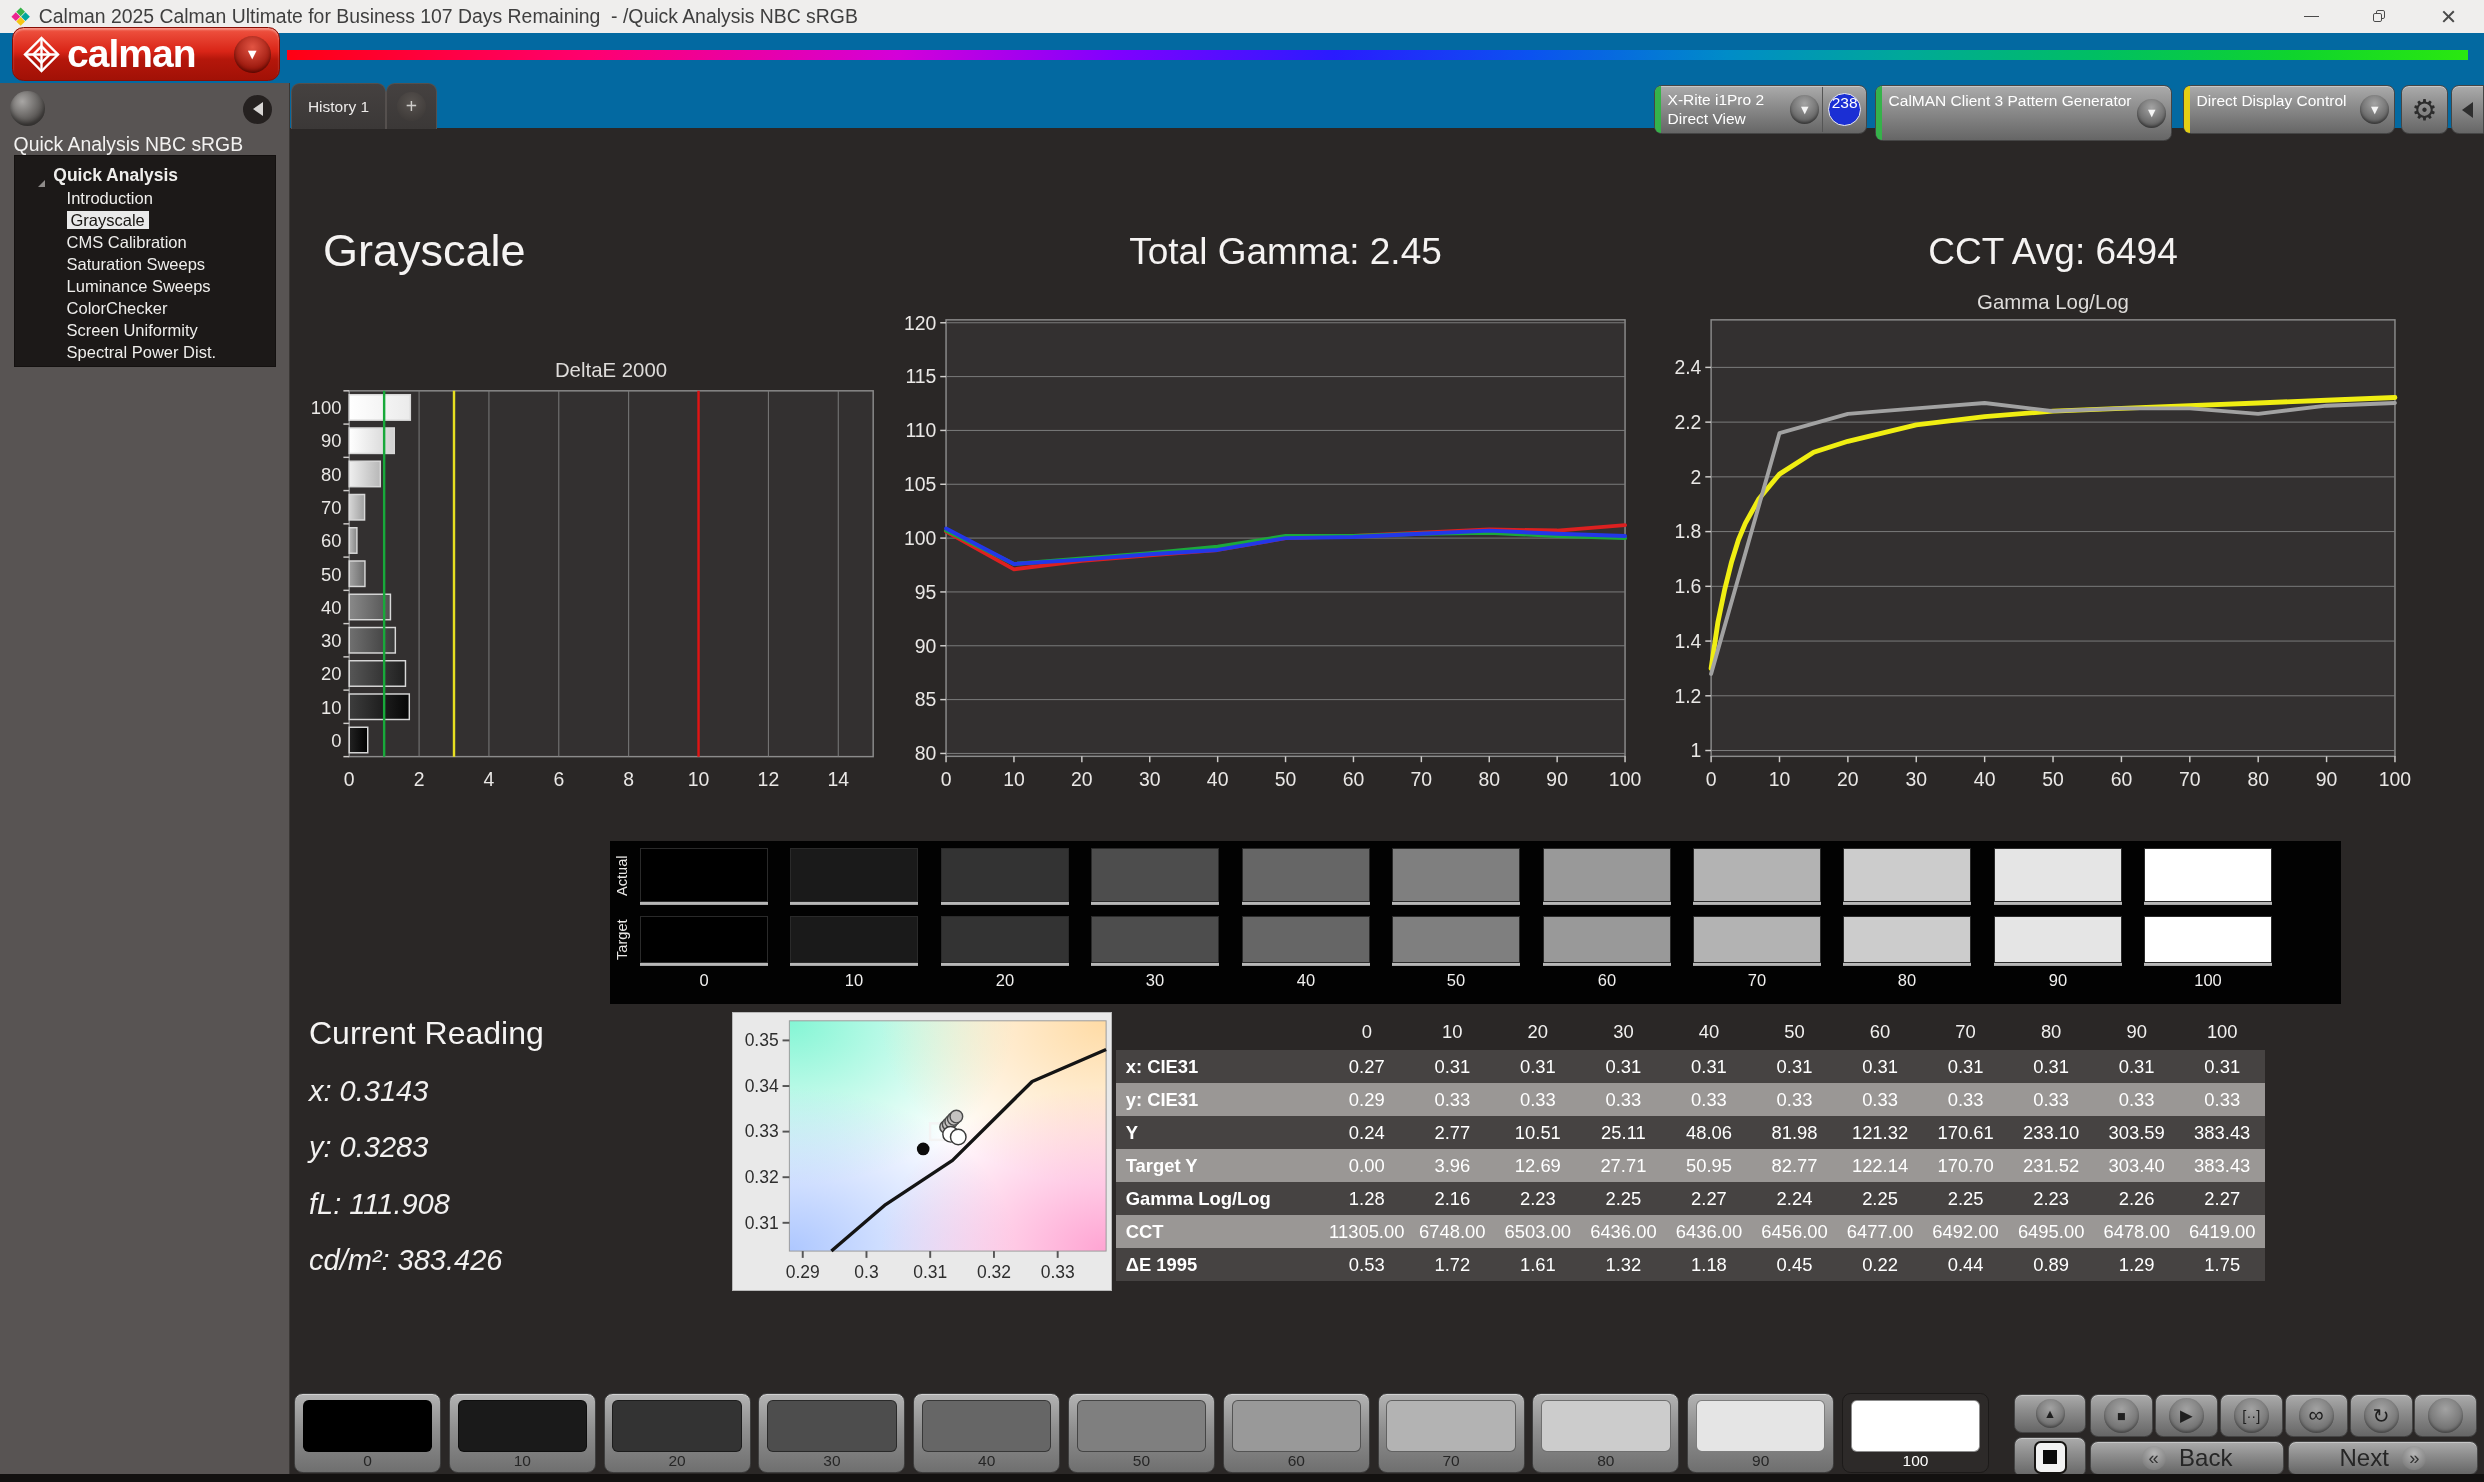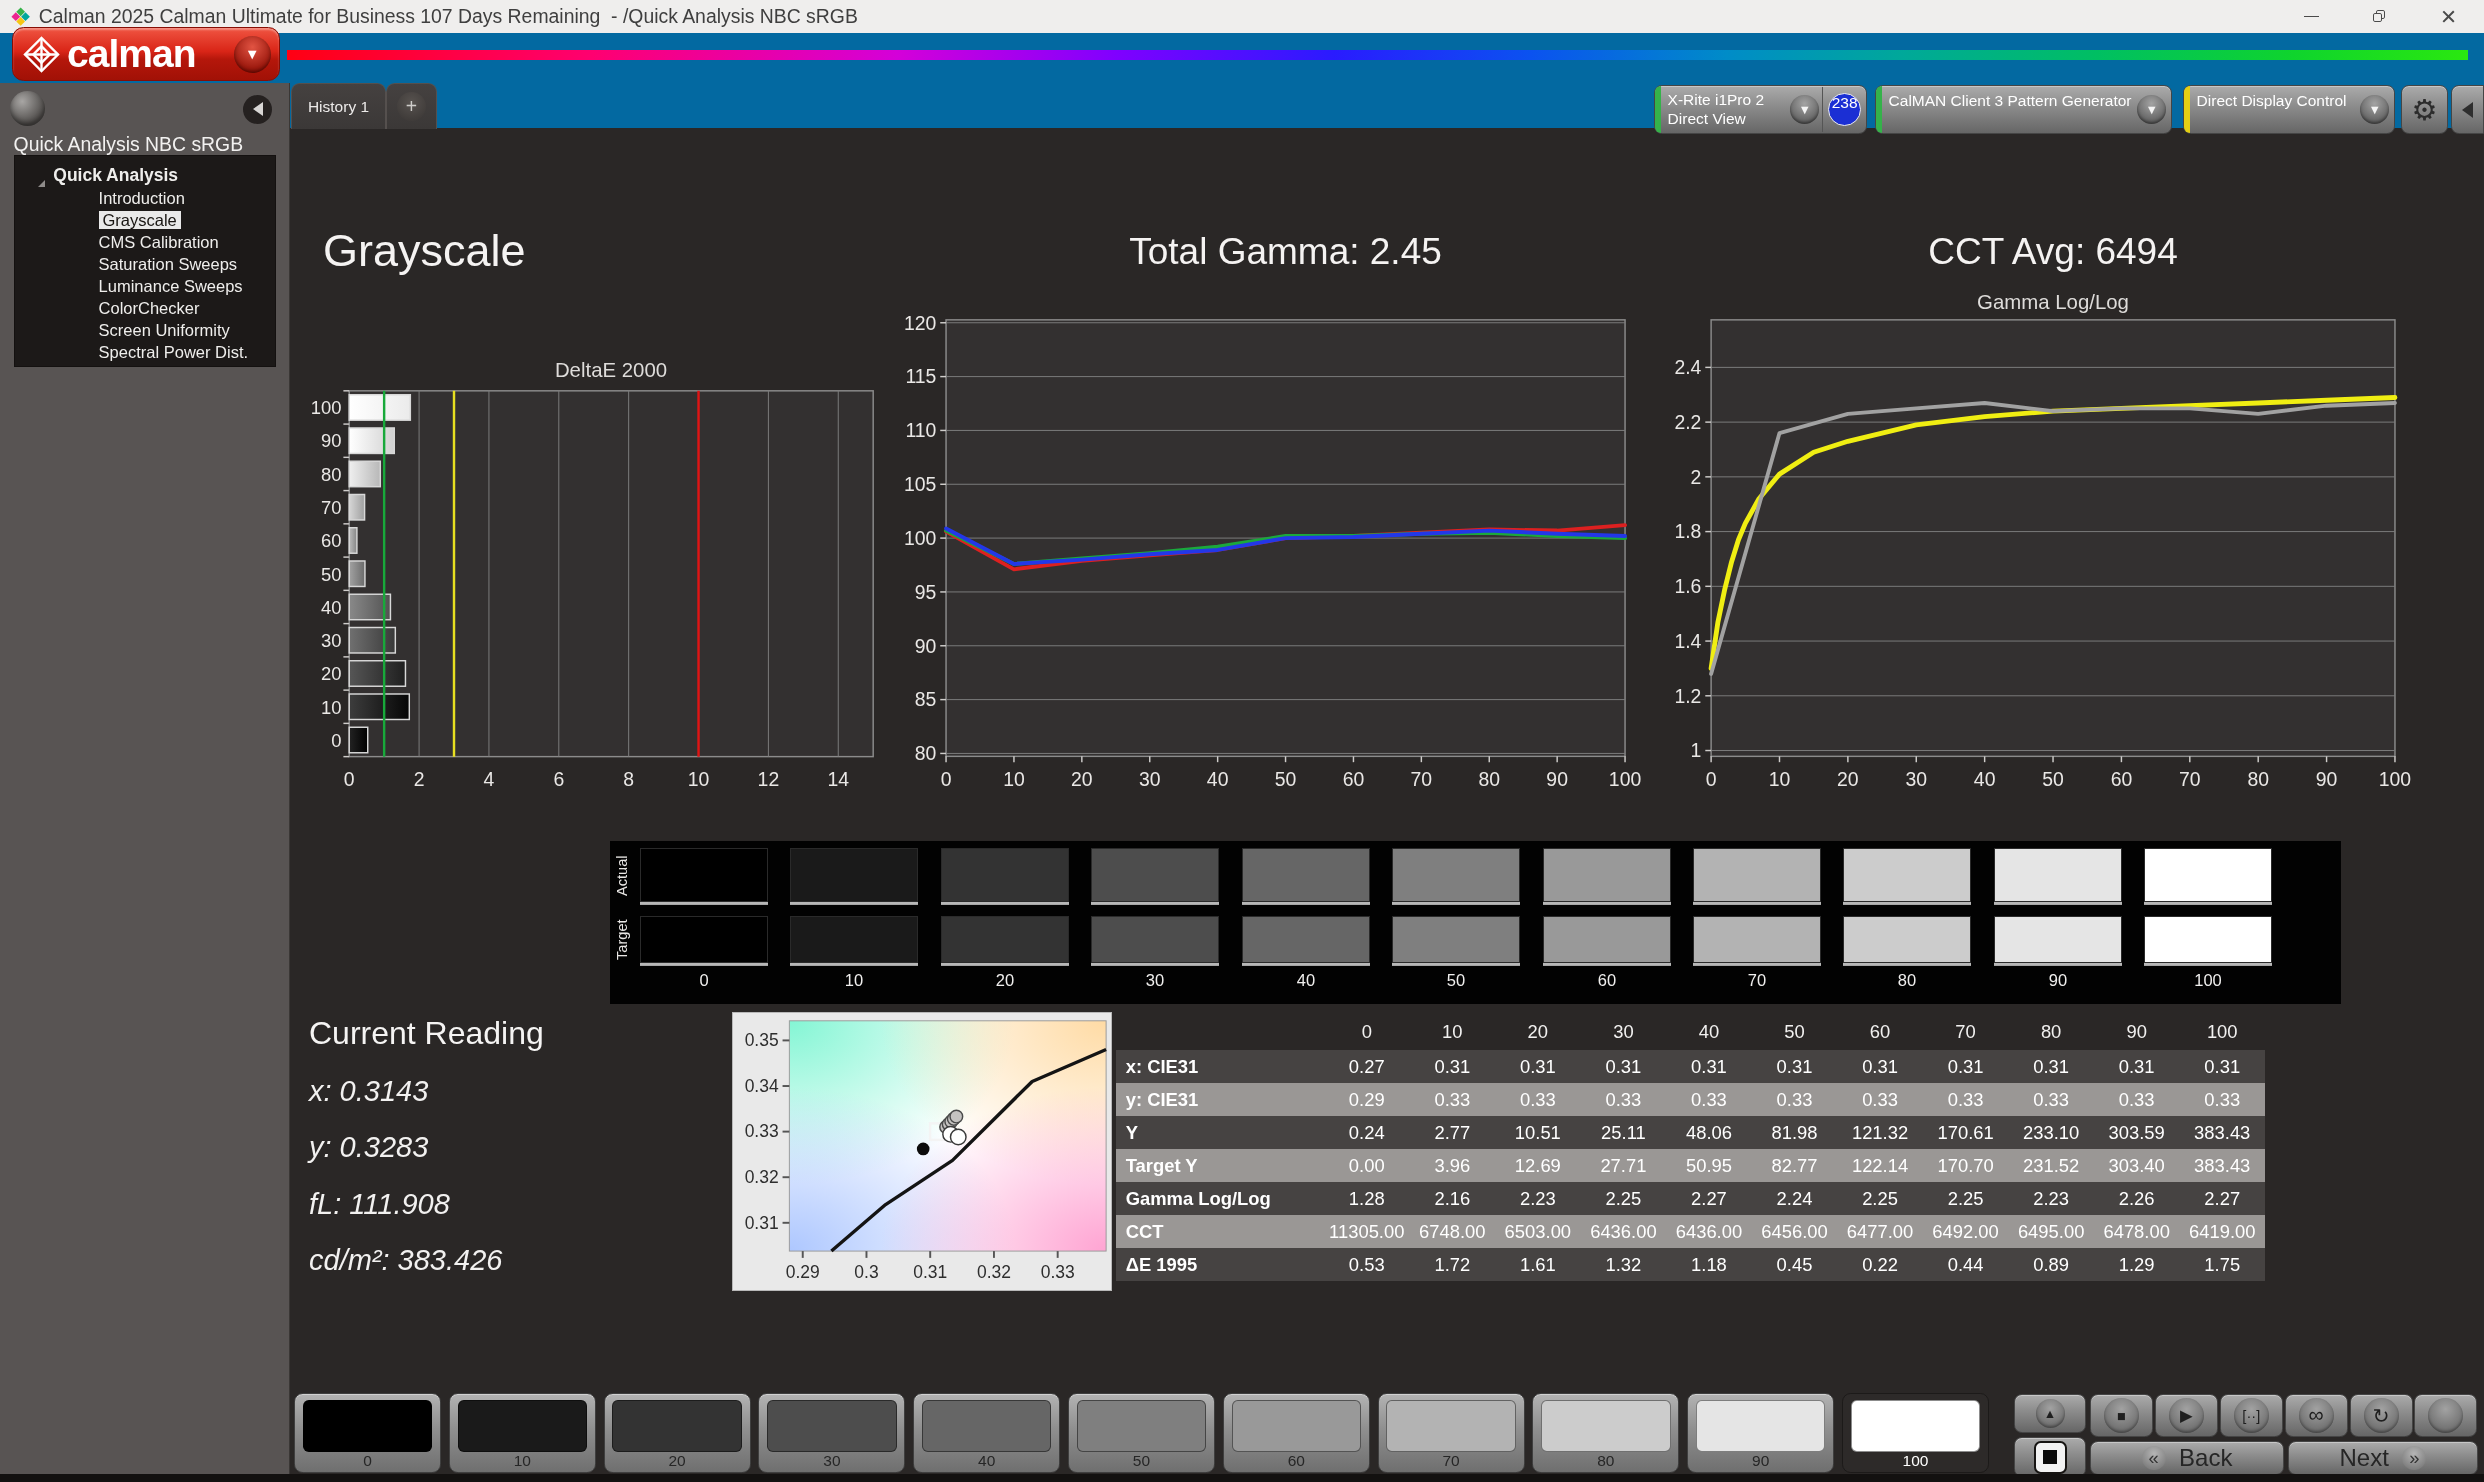--- a/index.html
+++ b/index.html
@@ -24,21 +24,21 @@
     background:linear-gradient(90deg,#ff0013 0%,#ff0070 14%,#d400d9 28%,#8000ff 38%,#2a1bff 48%,#0b52f0 57%,#008cc8 66%,#00a89a 74%,#00bf62 83%,#0fd42d 92%,#2ae80f 100%);}
 
   
   #sidebar{left:0;top:83px;width:289px;height:1391px;background:#585453;border-right:1px solid #3a3735;}
   #side-sphere{left:9.7px;top:7.8px;width:35px;height:35px;border-radius:50%;
     background:radial-gradient(circle at 35% 30%,#a8a6a4,#4c4947 70%);box-shadow:inset 0 -2.9px 4.9px rgba(0,0,0,.4);}
   #side-collapse{left:243px;top:11.6px;width:29px;height:29px;border-radius:50%;background:#252120;display:flex;align-items:center;justify-content:center;}
   .tri-left{width:0;height:0;border-top:7.8px solid transparent;border-bottom:7.8px solid transparent;border-right:10.7px solid #d8d6d4;}
   #side-header{left:13.6px;top:50px;font-size:19.4px;color:#f2f1f0;}
   #tree{left:13.6px;top:72px;width:262px;height:212px;background:#1c1918;border:1px solid #141110;padding-top:7.8px;box-sizing:border-box;}
-  .ti{height:22px;line-height:22px;font-size:16.5px;color:#efeeec;padding-left:84px;white-space:nowrap;}
+  .ti{height:22px;line-height:22px;font-size:16.5px;color:#efeeec;padding-left:52px;white-space:nowrap;}
   .ti.root{height:23px;line-height:23px;padding-left:23px;font-weight:bold;font-size:17.5px;display:flex;align-items:flex-end;gap:8.7px;}
   .expander{width:0;height:0;border-left:7.8px solid transparent;border-bottom:7.8px solid #8e8b89;}
   .ti .hl{background:#e9e9e9;color:#181512;padding:0 3.9px;}
 
   
   .tab{background:linear-gradient(180deg,#454140 0%,#3b3837 100%);border:1px solid #55504e;border-bottom:none;border-radius:8.7px 8.7px 0 0;}
   #tab-history{left:291px;top:83px;width:93px;height:45px;display:flex;align-items:center;justify-content:center;color:#eceae9;font-size:15.5px;}
   #tab-add{left:386px;top:83px;width:49px;height:45px;display:flex;align-items:center;justify-content:center;}
   #tab-add .plus{width:29px;height:29px;border-radius:50%;background:radial-gradient(circle at 50% 35%,#57524f,#403c3a 75%);color:#cfcdcb;font-size:19.4px;display:flex;align-items:center;justify-content:center;}
 
@@ -46,21 +46,21 @@
   .ctl{background:linear-gradient(180deg,#ababab 0%,#8e8e8e 40%,#666 100%);border:1px solid #454545;border-radius:7.8px;
        box-shadow:inset 0 1px 0 rgba(255,255,255,.35);box-sizing:border-box;}
   .accent-bar{width:5.8px;height:100%;border-radius:6.8px 0 0 6.8px;}
   .dd-circle{width:29px;height:29px;border-radius:50%;background:radial-gradient(circle at 50% 30%,#a3a3a3,#5c5c5c 78%);
     box-shadow:inset 0 -1.9px 2.9px rgba(0,0,0,.4);display:flex;align-items:center;justify-content:center;color:#f4f4f4;font-size:12.6px;flex:none;}
   #meter-ctl{left:1654px;top:85px;width:213px;height:49px;display:flex;align-items:center;}
   #meter-ctl .txt{font-size:15.5px;line-height:18.4px;color:#fff;margin-left:6.8px;flex:1;}
   #meter-divider{width:1px;height:45px;background:#555;margin:0 4.9px 0 2.9px;}
   #meter-badge{width:33px;height:33px;border-radius:50%;background:#1b2fd4;border:1.9px solid #eee;color:#fff;font-size:15.5px;
     display:flex;align-items:flex-start;justify-content:center;margin-right:4.9px;box-sizing:border-box;flex:none;}
-  #pg-ctl{left:1875px;top:85px;width:297px;height:49px;display:flex;align-items:flex-start;}
+  #pg-ctl{left:1875px;top:85px;width:297px;height:56px;display:flex;align-items:flex-start;}
   #pg-ctl .txt{font-size:15.5px;color:#fff;margin:5.8px 0 0 6.8px;flex:1;}
   #pg-ctl .dd-circle,#dc-ctl .dd-circle{align-self:center;margin-right:4.9px;}
   #dc-ctl{left:2183px;top:85px;width:212px;height:49px;display:flex;align-items:flex-start;}
   #dc-ctl .txt{font-size:15.5px;color:#fff;margin:5.8px 0 0 6.8px;flex:1;}
   #gear-btn{left:2401px;top:85px;width:47px;height:49px;display:flex;align-items:center;justify-content:center;color:#2c2c2c;font-size:29px;}
   #tb-collapse{left:2451px;top:85px;width:33px;height:49px;border-radius:7.8px 0 0 7.8px;display:flex;align-items:center;justify-content:center;}
   .tri-left-sm{width:0;height:0;border-top:8.7px solid transparent;border-bottom:8.7px solid transparent;border-right:11.6px solid #2e2e2e;}
 
   
   #content{left:290px;top:128px;width:2194px;height:1346px;background:#2a2726;}

